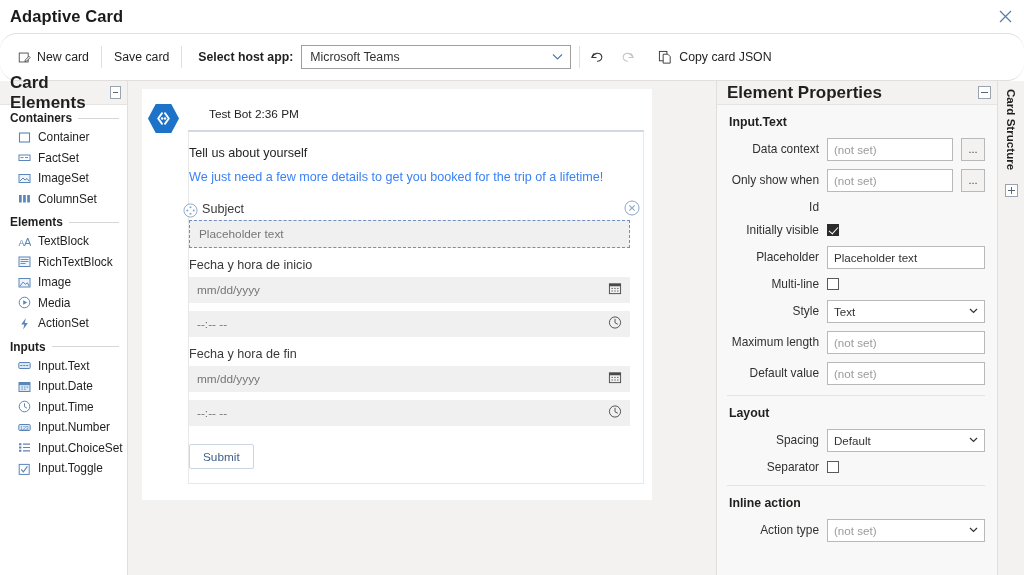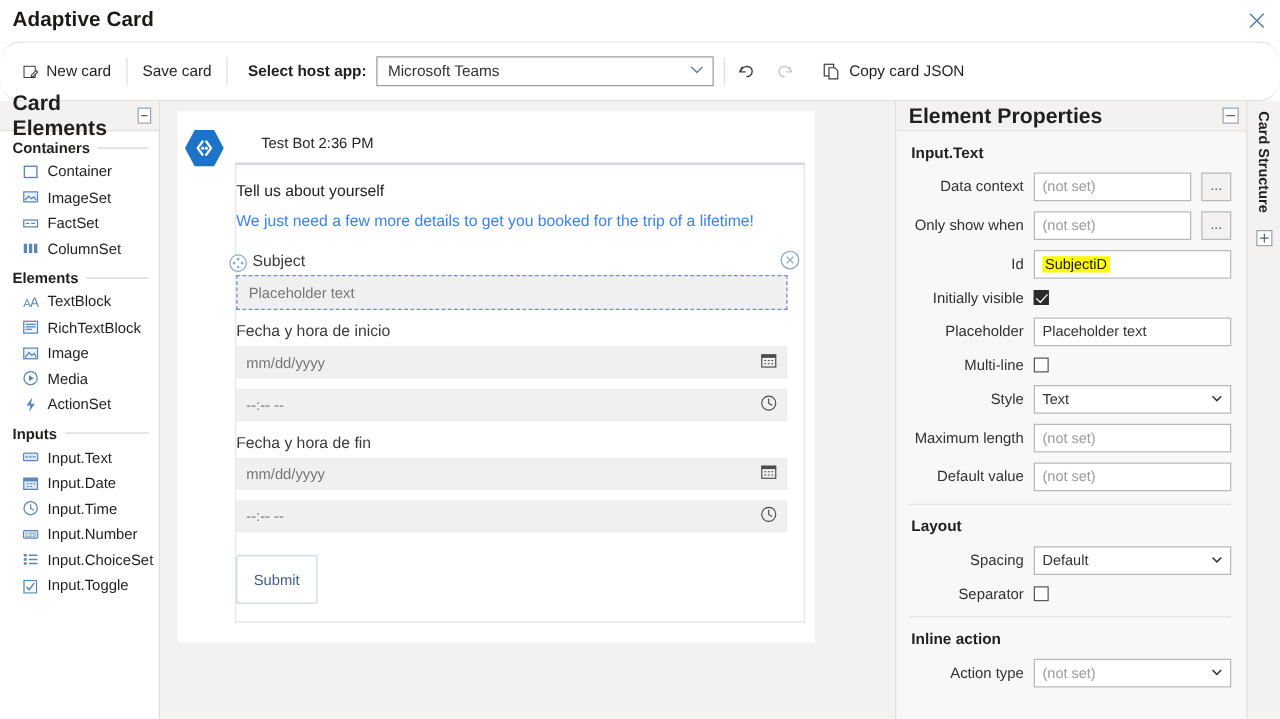--- a/index.html
+++ b/index.html
@@ -273,21 +273,21 @@
     background: #f0f0f0;
     height: 28px;
     display: flex; align-items: center;
     padding: 0 9px;
     font-size: 11.8px;
     color: #767676;
   }
   #submit-btn {
     display: inline-flex; align-items: center; justify-content: center;
     margin-top: 10px;
-    height: 39px;
+    height: 25px;
     padding: 0 13px;
     border: 1px solid #cbd6e4;
     border-radius: 2px;
     background: #ffffff;
     font-size: 11.8px;
     color: #41608a;
     cursor: pointer;
   }
 
   
@@ -484,34 +484,34 @@
           <span class="eico">
             <svg width="13" height="13" viewBox="0 0 13 13" aria-hidden="true">
               <rect x="1.5" y="2" width="10" height="9" fill="#fff" stroke="#5b86b8" stroke-width="1.1"></rect>
             </svg>
           </span>
           <span>Container</span>
         </div>
         <div class="elem-item">
           <span class="eico">
             <svg width="13" height="13" viewBox="0 0 13 13" aria-hidden="true">
+              <rect x="1" y="4" width="11" height="5.5" fill="#fff" stroke="#5b86b8" stroke-width="1"></rect>
+              <path d="M2.5 6.6 h3 M7 6.6 h3" stroke="#5b86b8" stroke-width="1"></path>
+            </svg>
+          </span>
+          <span>FactSet</span>
+        </div>
+        <div class="elem-item">
+          <span class="eico">
+            <svg width="13" height="13" viewBox="0 0 13 13" aria-hidden="true">
               <rect x="1" y="2.5" width="11" height="8" fill="#eef4fb" stroke="#5b86b8" stroke-width="1"></rect>
               <path d="M2 9 L5 6 L7 8 L9 6.5 L11 9" stroke="#5b86b8" stroke-width="1" fill="none"></path>
             </svg>
           </span>
           <span>ImageSet</span>
-        </div>
-        <div class="elem-item">
-          <span class="eico">
-            <svg width="13" height="13" viewBox="0 0 13 13" aria-hidden="true">
-              <rect x="1" y="4" width="11" height="5.5" fill="#fff" stroke="#5b86b8" stroke-width="1"></rect>
-              <path d="M2.5 6.6 h3 M7 6.6 h3" stroke="#5b86b8" stroke-width="1"></path>
-            </svg>
-          </span>
-          <span>FactSet</span>
         </div>
         <div class="elem-item">
           <span class="eico">
             <svg width="13" height="13" viewBox="0 0 13 13" aria-hidden="true">
               <rect x="1" y="3" width="2.7" height="7.5" fill="#5b86b8"></rect>
               <rect x="5.1" y="3" width="2.7" height="7.5" fill="#5b86b8"></rect>
               <rect x="9.2" y="3" width="2.7" height="7.5" fill="#5b86b8"></rect>
             </svg>
           </span>
           <span>ColumnSet</span>
@@ -736,23 +736,20 @@
             <div class="plabel">Only show when</div>
             <div class="pfield placeholder">
               <span>(not set)</span>
             </div>
             <div class="browse-btn">
               <span>...</span>
             </div>
           </div>
           <div class="prow">
             <div class="plabel">Id</div>
-            <div class="pfield">
-              <span class="hl">SubjectiD</span>
-            </div>
           </div>
           <div class="prow">
             <div class="plabel">Initially visible</div>
             <div class="cbox checked"></div>
           </div>
           <div class="prow">
             <div class="plabel">Placeholder</div>
             <div class="pfield">
               <span>Placeholder text</span>
             </div>

